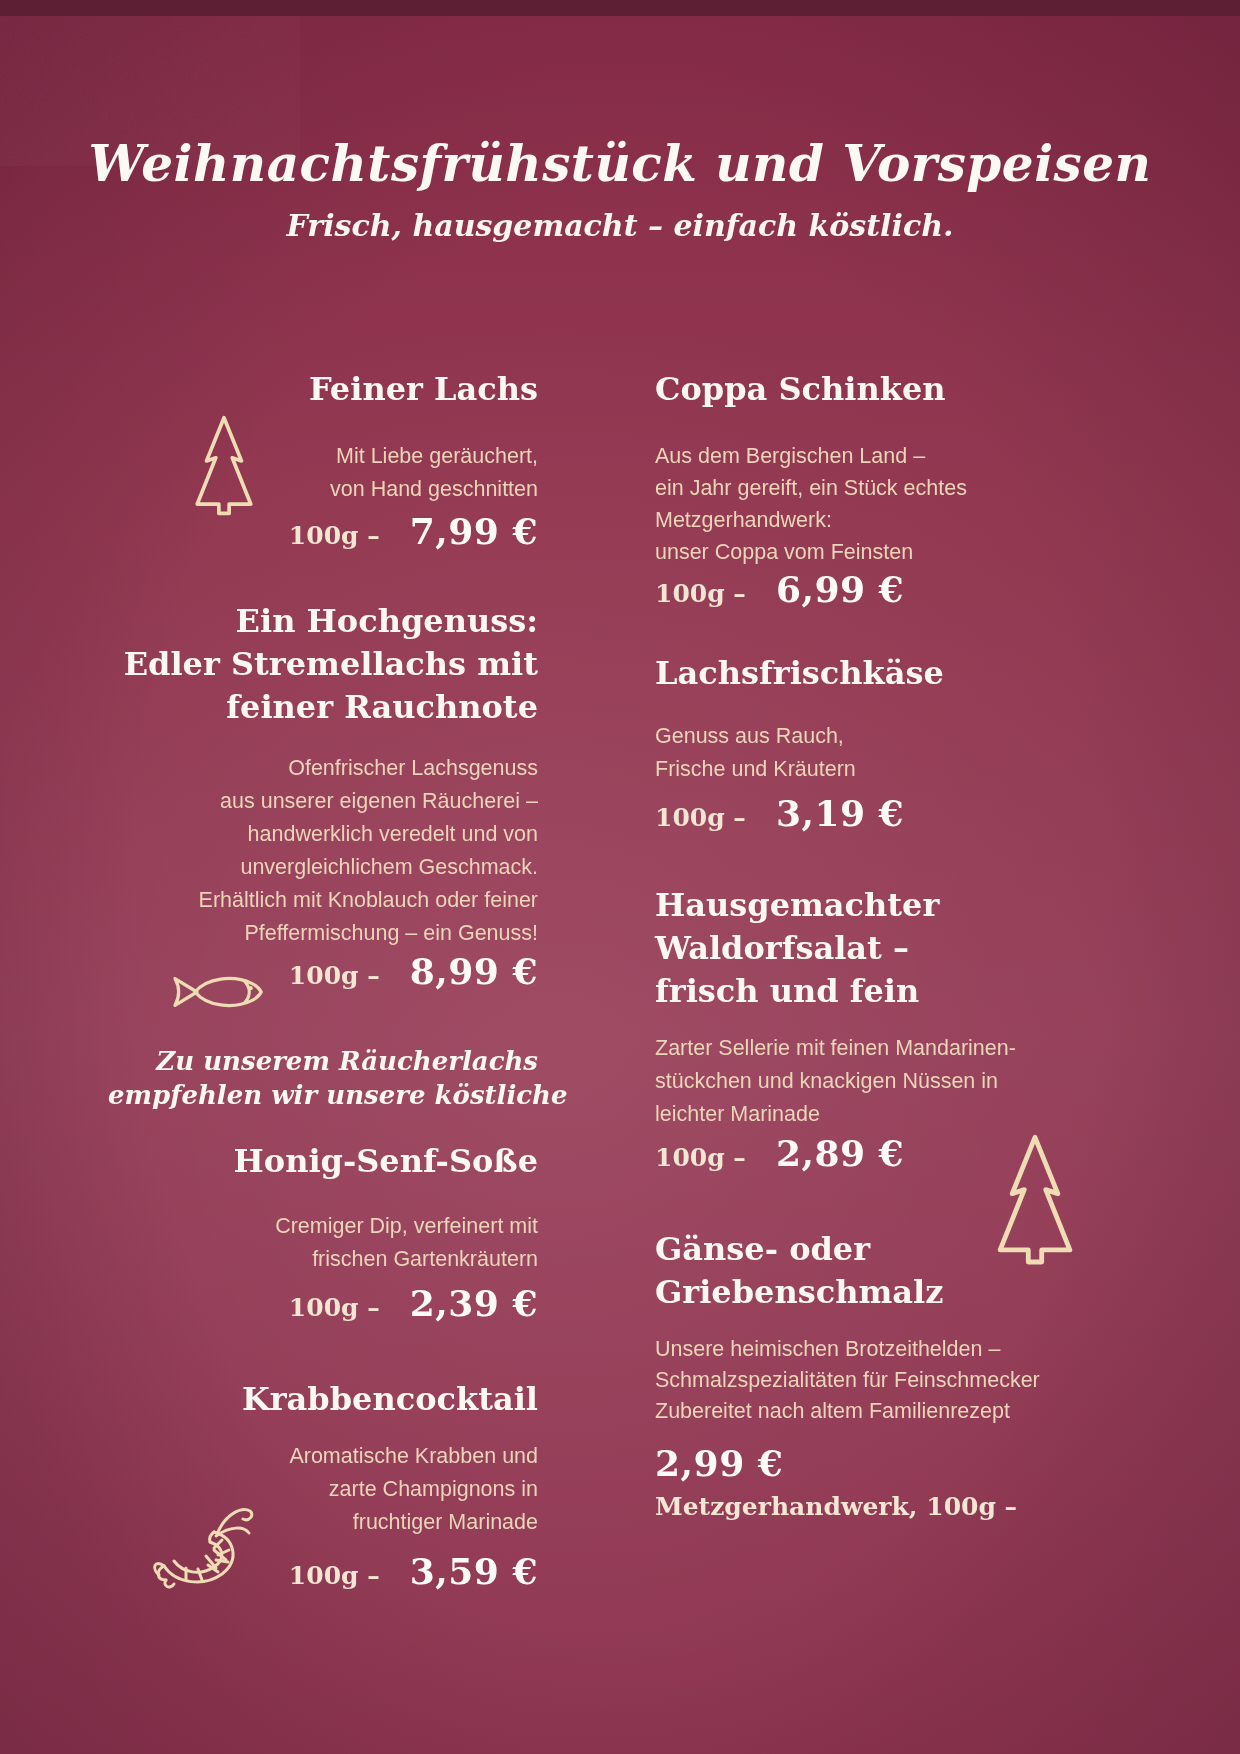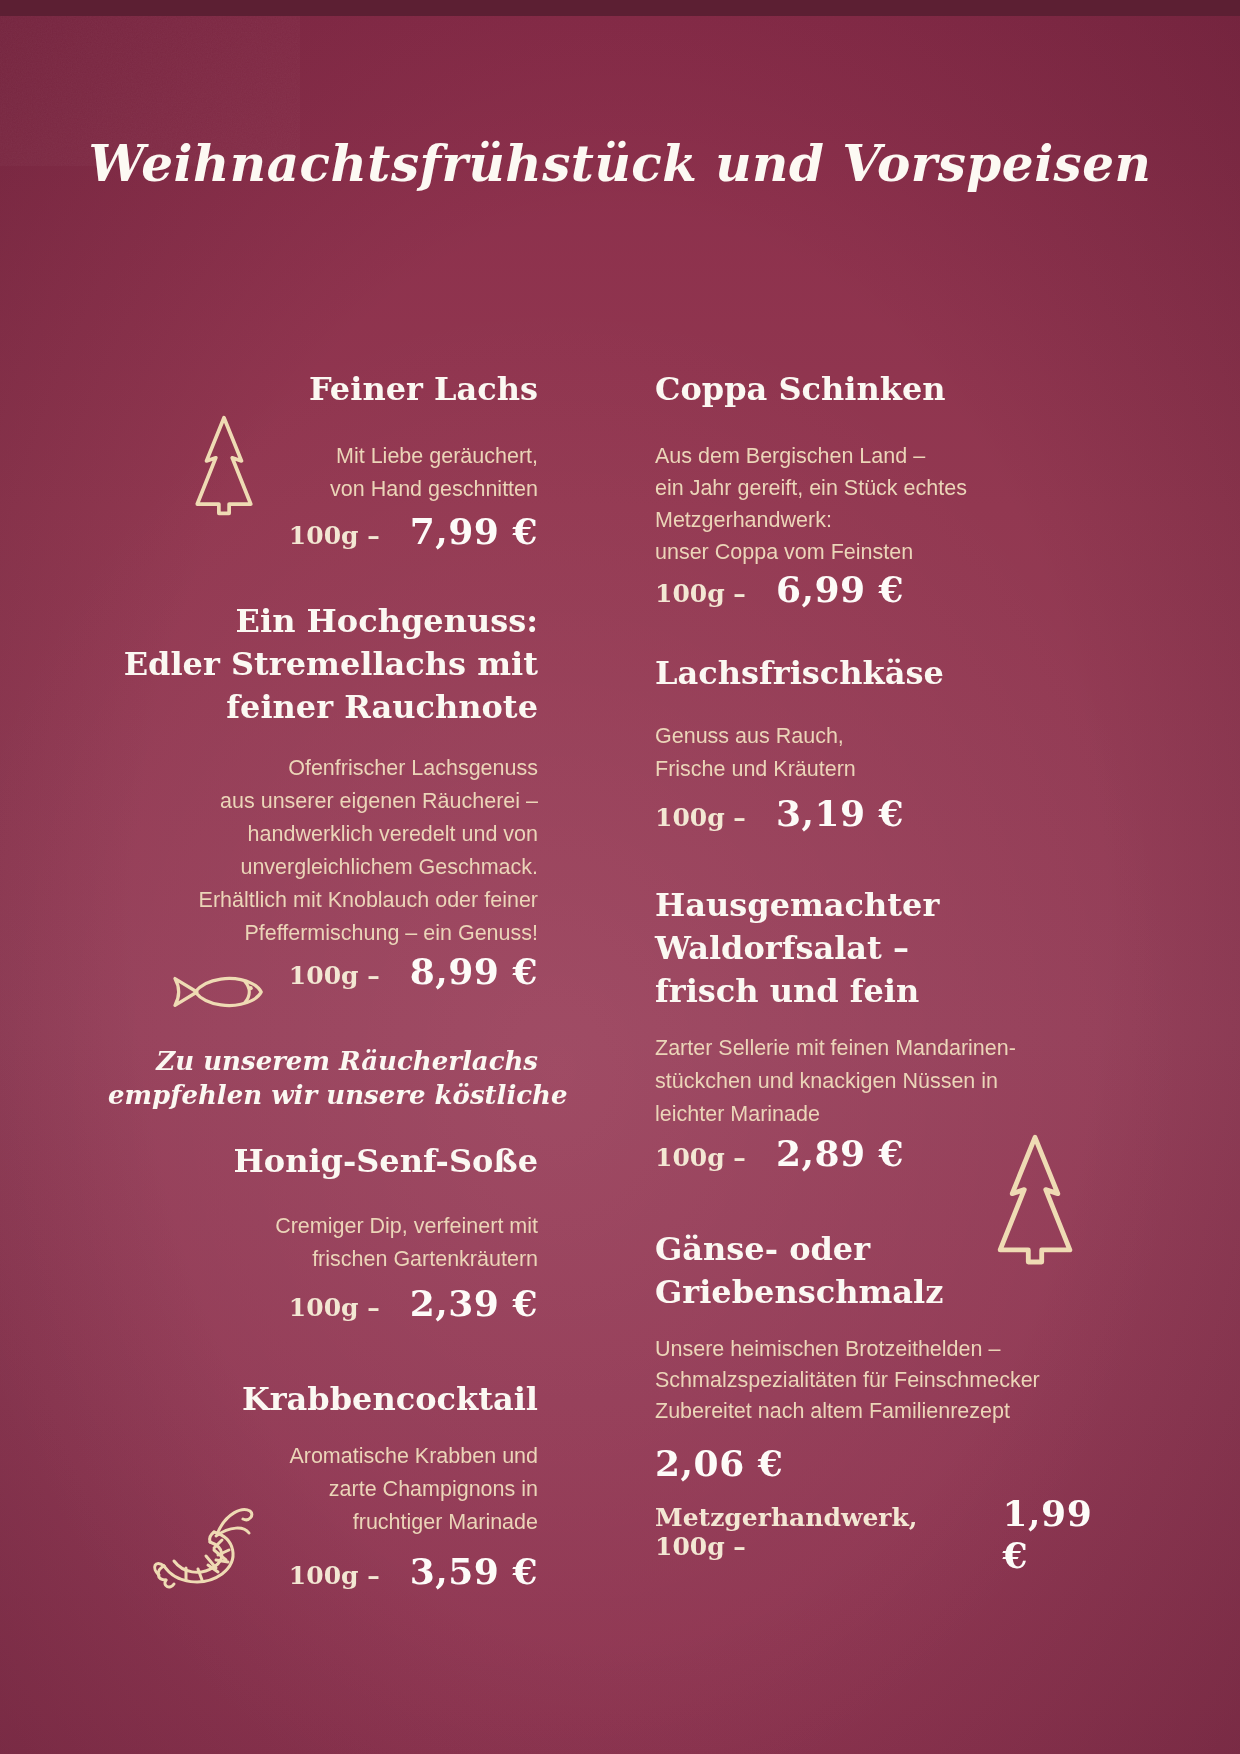--- a/index.html
+++ b/index.html
@@ -60,20 +60,21 @@
   .icon svg{display:block;width:100%;height:100%;}
 </style>
 </head>
 <body>
 
 <div class="page">
 
   <div class="vignette"></div>
 
   <h1 class="title">Weihnachtsfrühstück und Vorspeisen</h1>
+  <div class="subtitle">Frisch, hausgemacht – einfach köstlich.</div>
 
   <div class="icon icon-tree-left">
     <svg viewBox="0 0 72 100" fill="none" stroke="#efdbb4" stroke-width="3.6" stroke-linecap="round" stroke-linejoin="round">
       <path d="M36 4 L53 46 L44 43 L62 88 L41 88 L41 97 L31 97 L31 88 L10 88 L28 43 L19 46 Z"></path>
     </svg>
   </div>
 
   <div class="icon icon-fish">
     <svg viewBox="0 0 108 48" fill="none" stroke="#efdbb4" stroke-width="3.4" stroke-linecap="round" stroke-linejoin="round">
       <path d="M30 24 L7 10 C12 19 12 29 7 38 Z"></path>
@@ -198,25 +199,24 @@
       </div>
     </section>
 
     <section>
       <h2 class="item-title rt4">Gänse- oder
 Griebenschmalz</h2>
       <p class="item-desc rd4">Unsere heimischen Brotzeithelden –
 Schmalzspezialitäten für Feinschmecker
 Zubereitet nach altem Familienrezept</p>
       <div class="price-row rp4a">
-        <span class="price-value">2,06 €</span>
+        <span class="price-value">2,99 €</span>
       </div>
       <div class="price-row rp4b">
         <span class="price-label">Metzgerhandwerk, 100g –</span>
-        <span class="price-value">1,99 €</span>
       </div>
     </section>
   </div>
 
   <svg class="noise" xmlns="http://www.w3.org/2000/svg">
     <filter id="grain">
       <feTurbulence type="fractalNoise" baseFrequency="0.8" numOctaves="2" stitchTiles="stitch"></feTurbulence>
       <feColorMatrix values="0 0 0 0 1  0 0 0 0 0.92  0 0 0 0 0.9  0 0 0 0.6 0"></feColorMatrix>
     </filter>
     <rect width="1240" height="1754" filter="url(#grain)"></rect>

